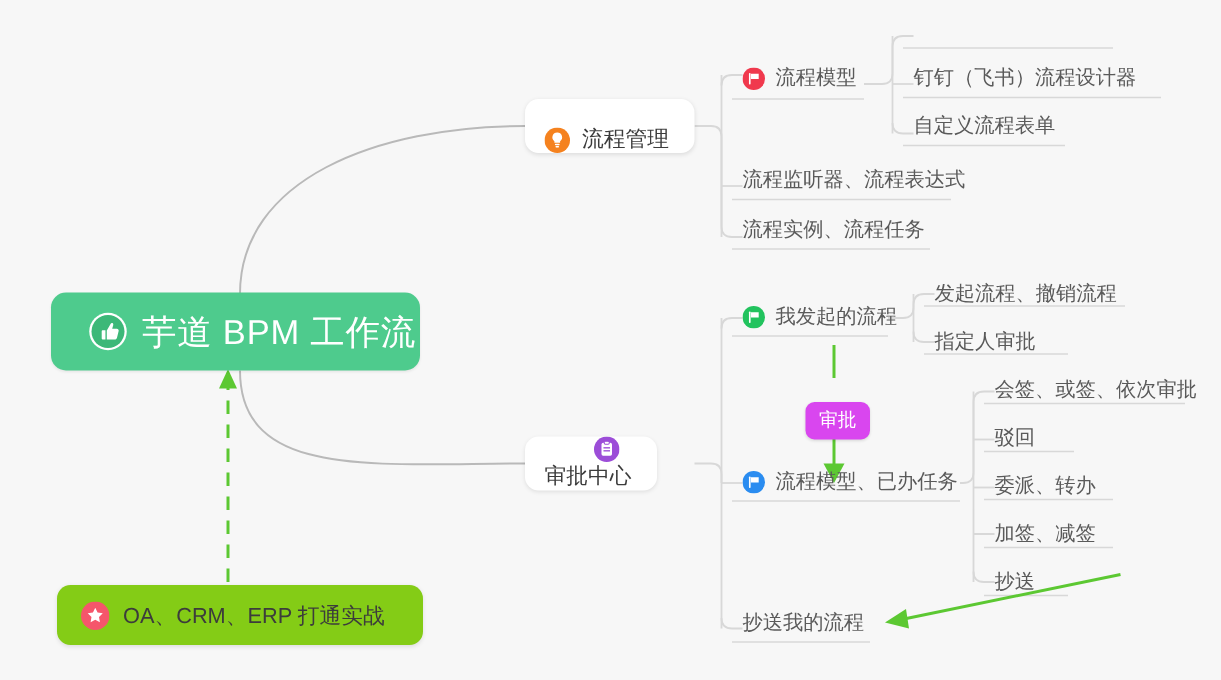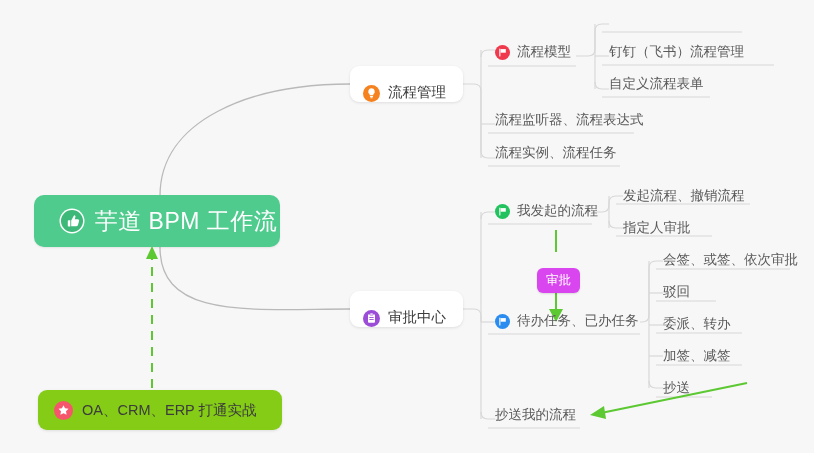--- a/index.html
+++ b/index.html
@@ -31,21 +31,21 @@
   .branch{
     position:absolute;
     background:#ffffff;border-radius:9px;
     height:36px;display:flex;align-items:flex-end;
     padding:0 17px 0 13px;
     box-shadow:0 1px 3px rgba(0,0,0,.10);
   }
   .branch .ico{margin-right:8px;display:flex;}
   .branch .txt{font-size:14.5px;color:#3c3c3c;white-space:nowrap;}
   #branch-liucheng{left:350px;top:66px;}
-  #branch-shenpi{left:350px;top:291px;}
+  #branch-shenpi{left:350px;top:291px;flex-direction:column;}
 
   
   .leaf{
     position:absolute;
     font-size:13.5px;color:#5a5a5a;
     white-space:nowrap;
     padding-bottom:6px;
     line-height:16px;
   }
   .leaf.withicon{display:flex;align-items:center;}
@@ -193,21 +193,21 @@
 
   <div class="leaf" style="left:495px;top:112px;">
     <span>流程监听器、流程表达式</span>
   </div>
 
   <div class="leaf" style="left:495px;top:145px;">
     <span>流程实例、流程任务</span>
   </div>
 
   <div class="leaf" style="left:609px;top:44px;">
-    <span>钉钉（飞书）流程管理</span>
+    <span>钉钉（飞书）流程设计器</span>
   </div>
   <div class="leaf" style="left:609px;top:76px;font-family:Liberation Serif, serif;">
     <span>自定义流程表单</span>
   </div>
 
   <div class="leaf withicon" style="left:495px;top:203px;">
     <span class="ico">
       <svg width="15" height="15" viewBox="0 0 15 15">
         <circle cx="7.5" cy="7.5" r="7.5" fill="#22c35e"></circle>
         <rect x="4.3" y="3.6" width="1.1" height="7.8" rx=".5" fill="#ffffff"></rect>
@@ -218,21 +218,21 @@
   </div>
 
   <div class="leaf withicon" style="left:495px;top:313px;">
     <span class="ico">
       <svg width="15" height="15" viewBox="0 0 15 15">
         <circle cx="7.5" cy="7.5" r="7.5" fill="#2a8cf0"></circle>
         <rect x="4.3" y="3.6" width="1.1" height="7.8" rx=".5" fill="#ffffff"></rect>
         <path d="M5.6 4.1h5.2v3.6H5.6z" fill="#ffffff"></path>
       </svg>
     </span>
-    <span>待办任务、已办任务</span>
+    <span>流程模型、已办任务</span>
   </div>
 
   <div class="leaf" style="left:495px;top:407px;">
     <span>抄送我的流程</span>
   </div>
 
   <div class="leaf" style="left:623px;top:188px;">
     <span>发起流程、撤销流程</span>
   </div>
   <div class="leaf" style="left:623px;top:220px;">

